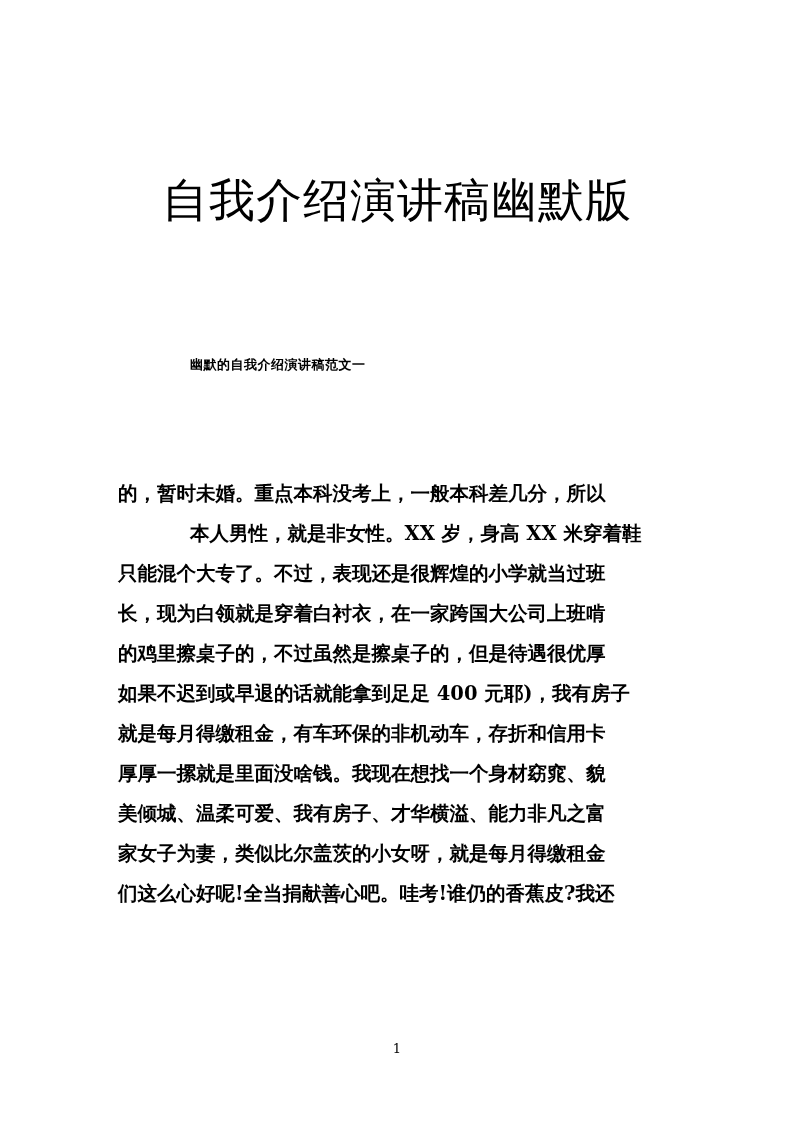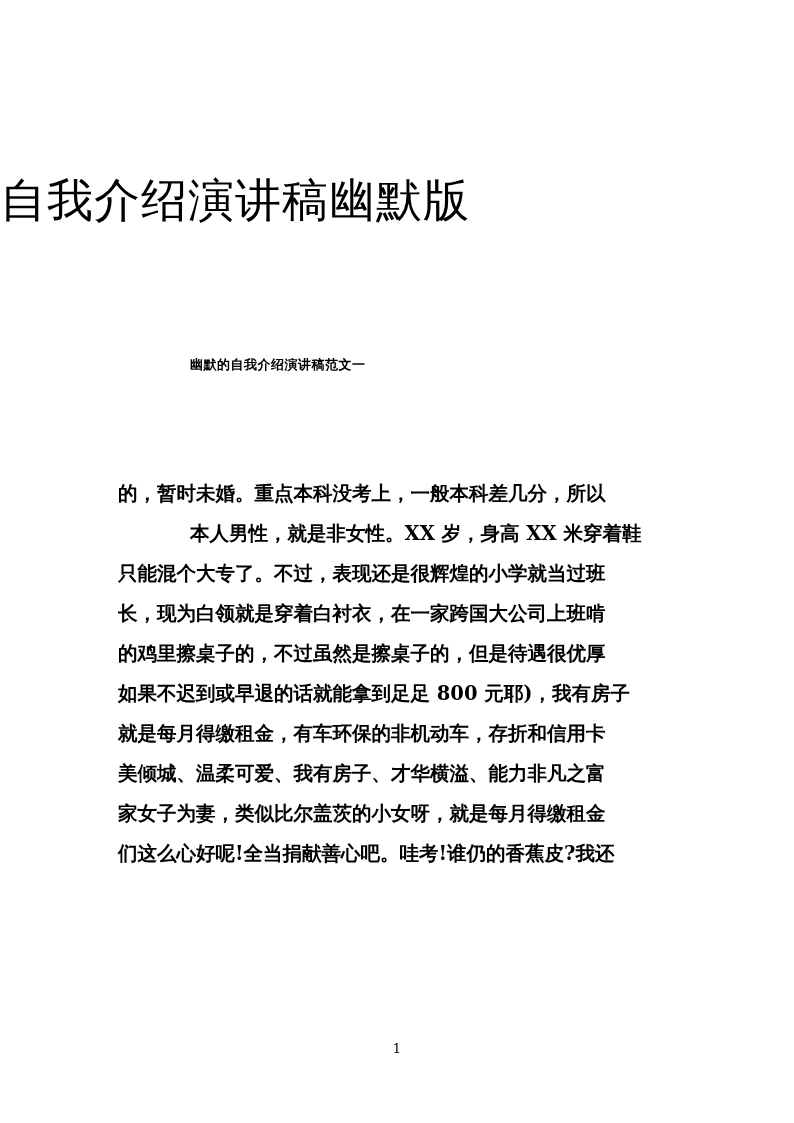--- a/index.html
+++ b/index.html
@@ -18,21 +18,21 @@
     font-family: "DejaVu Serif", "Liberation Serif", serif;
     color: #000000;
   }
 
   
   .doc-title {
     position: absolute;
     left: 0;
     right: 0;
     top: 138px;
-    text-align: left;
+    text-align: center;
     font-family: "DejaVu Serif", "Liberation Serif", serif;
     font-size: 46px;
     line-height: 62px;
     font-weight: 400;
     letter-spacing: 1px;
     white-space: nowrap;
   }
 
   
   .doc-subtitle {
@@ -87,22 +87,23 @@
   <h1 class="doc-title">自我介绍演讲稿幽默版</h1>
 
   <div class="doc-subtitle">幽默的自我介绍演讲稿范文一</div>
 
   <div class="body-block">
     <div class="body-line">的，暂时未婚。重点本科没考上，一般本科差几分，所以</div>
     <div class="body-line first">本人男性，就是非女性。XX 岁，身高 XX 米穿着鞋</div>
     <div class="body-line">只能混个大专了。不过，表现还是很辉煌的小学就当过班</div>
     <div class="body-line">长，现为白领就是穿着白衬衣，在一家跨国大公司上班啃</div>
     <div class="body-line">的鸡里擦桌子的，不过虽然是擦桌子的，但是待遇很优厚</div>
-    <div class="body-line">如果不迟到或早退的话就能拿到足足 800 元耶)，我有房子</div>
+    <div class="body-line">如果不迟到或早退的话就能拿到足足 400 元耶)，我有房子</div>
     <div class="body-line">就是每月得缴租金，有车环保的非机动车，存折和信用卡</div>
+    <div class="body-line">厚厚一摞就是里面没啥钱。我现在想找一个身材窈窕、貌</div>
     <div class="body-line">美倾城、温柔可爱、我有房子、才华横溢、能力非凡之富</div>
     <div class="body-line">家女子为妻，类似比尔盖茨的小女呀，就是每月得缴租金</div>
     <div class="body-line">们这么心好呢!全当捐献善心吧。哇考!谁仍的香蕉皮?我还</div>
   </div>
 
   <div class="page-number">1</div>
 
 </div>
 
 </body></html>

